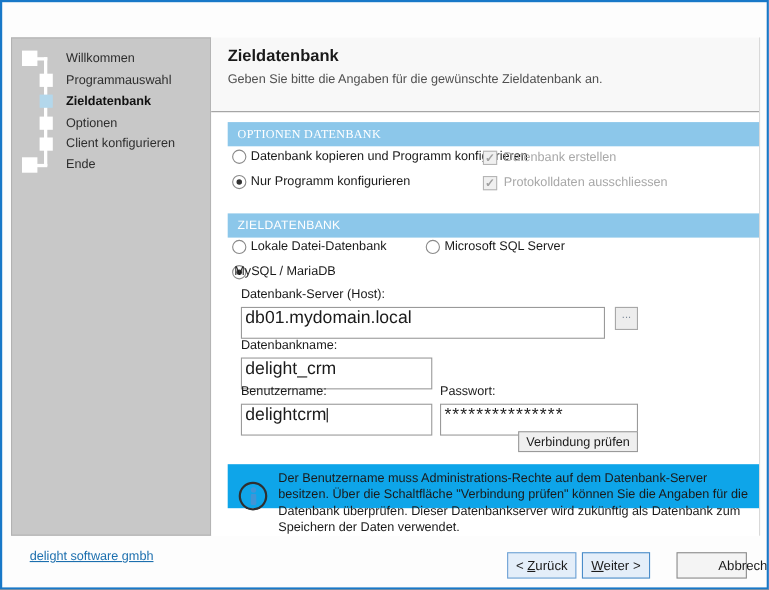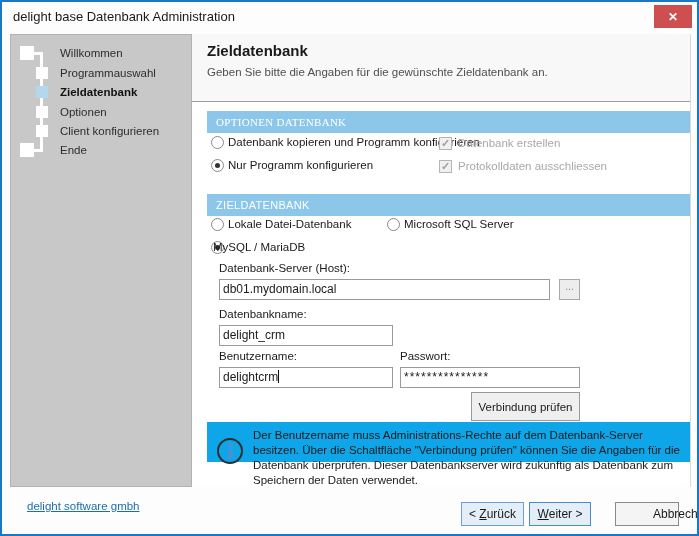--- a/index.html
+++ b/index.html
@@ -67,29 +67,29 @@
     border:1px solid #b5b5b5; background:#f0f0f0;
     display:flex; align-items:center; justify-content:center;
   }
   .checkbox.checked::after { content:"✓"; font-size:11px; font-weight:bold; color:#a0a0a0; margin-top:-1px; }
   .ctl-label { position:absolute; font-size:11.5px; color:#1a1a1a; white-space:nowrap; }
   .ctl-label.disabled { color:#a8a8a8; }
 
   
   .field-label { position:absolute; font-size:11.5px; color:#1a1a1a; white-space:nowrap; }
   .text-input {
-    position:absolute; height:21px; border:1px solid #9a9a9a; background:#fff;
-    font-family:"Liberation Sans", sans-serif; font-size:12px; color:#1a1a1a; padding:0 3px;
+    position:absolute; height:29px; border:1px solid #9a9a9a; background:#fff;
+    font-family:"Liberation Sans", sans-serif; font-size:16px; color:#1a1a1a; padding:0 3px;
   }
   .browse-btn {
     position:absolute; width:21px; height:21px; background:#ededed; border:1px solid #a8a8a8;
     color:#7d8a99; font-size:10px; line-height:10px; cursor:pointer; padding-bottom:6px;
   }
   .check-conn-btn {
-    position:absolute; left:279px; top:358px; width:109px; height:29px;
+    position:absolute; left:279px; top:358px; width:109px; height:19px;
     background:#efefef; border:1px solid #9a9a9a; font-family:"Liberation Sans", sans-serif;
     font-size:11.5px; color:#1a1a1a; cursor:pointer;
   }
 
   
   .info-box {
     position:absolute; left:15px; top:388px; width:483px; height:40px;
     background:#0ea5e9; display:flex; align-items:center;
   }
   .info-icon {
@@ -114,26 +114,20 @@
   .btn-next { left:527px; width:62px; border-color:#4a8cc9; }
   .btn-cancel { left:613px; width:64px; background:#f4f4f4; border:1px solid #8a8a8a;padding-left:37px; }
   u { text-decoration:underline; }
   .caret { display:inline-block; width:1px; height:13px; background:#111; vertical-align:-2px; }
 </style>
 </head>
 <body>
 
 <div class="window">
 
-  <div class="titlebar">
-    <span class="title">delight base Datenbank Administration</span>
-    <button class="close-btn">
-      <span>✕</span>
-    </button>
-  </div>
 
   <div class="sidebar">
     <div class="rail-line rail-v"></div>
     <div class="rail-line rail-h-top"></div>
     <div class="rail-line rail-h-bot"></div>
 
     <div class="step-row" style="top:11px;">
       <span class="step-sq sq-big" style="top:0;"></span>
       <span class="step-label">Willkommen</span>
     </div>

